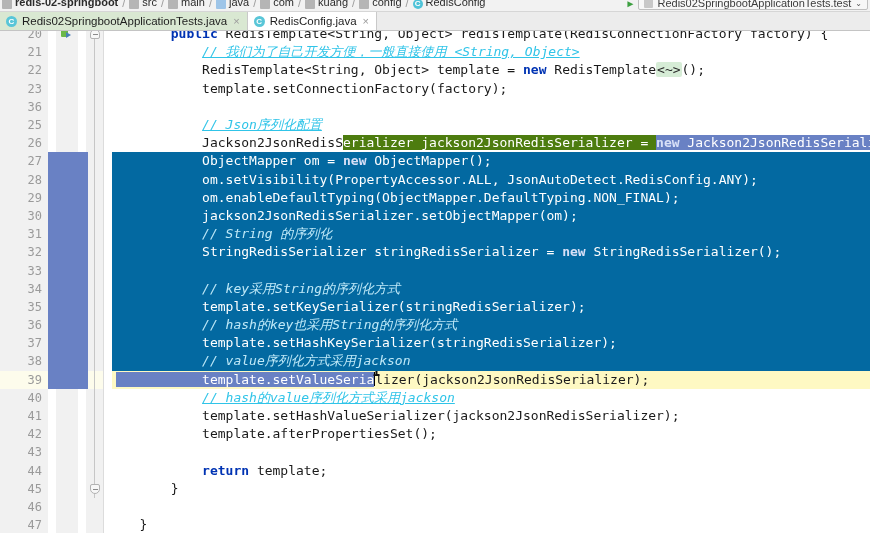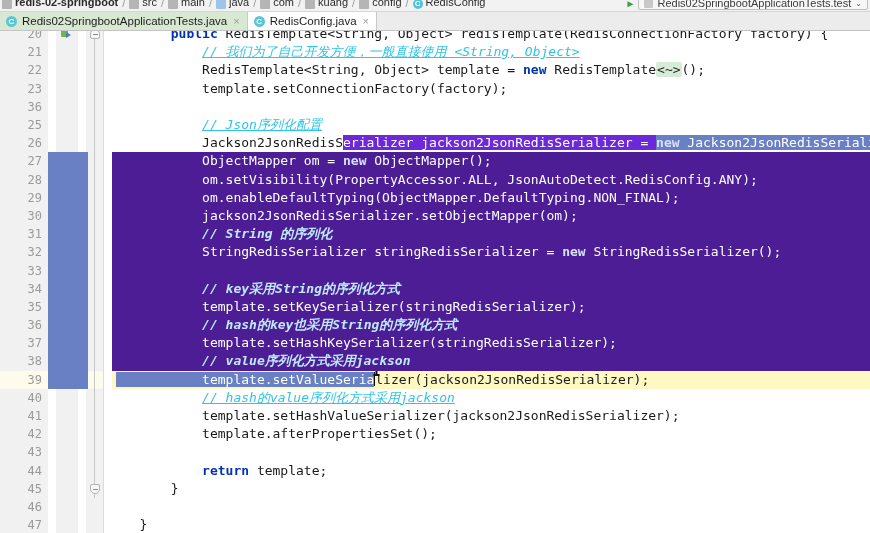--- a/index.html
+++ b/index.html
@@ -165,21 +165,21 @@
     flex: 1;
     position: relative;
     font-family: "DejaVu Sans Mono", monospace;
     font-size: 13px;
     line-height: 18.2px;
     color: #1a1a1a;
     padding-left: 4px;
     overflow: hidden;
   }
   
-  .row.sel .code { background: #4c1d95; }
+  .row.sel .code { background: #0369a1; }
   .row.sel .fold-col,
   .row.sel .icon-col { background: #f1f1f1; }
   .row.curline .code { background: #fef9c3; }
   .row.curline .gutter,
   .row.curline .icon-col,
   .row.curline .fold-col { background: #fdfcec; }
 
   
   .row.sel .gstripe {
     position: absolute; left: 48px; top: 0; bottom: 0;
@@ -187,21 +187,21 @@
   }
   .row.sel .fstripe {
     position: absolute; left: 70px; top: 0; bottom: 0;
     width: 18px; background: #6981c4;
   }
 
   .txt { position: relative; z-index: 3; }
   .kw       { color: #0033b3; font-weight: bold; }
   .kw-sel   { color: #d8e0f7; font-weight: bold; }
   .cmt      { color: #30c4e8; font-style: italic; text-decoration: underline; }
-  .cmt-sel  { color: #bfe9f8; font-style: italic; font-weight: bold; }
+  .cmt-sel  { color: #bfe9f8; font-style: italic; }
   .stat     { }
   .plain    { color: #1a1a1a; }
   .white    { color: #ffffff; }
   .hint {
     background: #d6ecd6; color: #2a2a2a;
     border-radius: 2px; padding: 0 1px;
   }
   .caret {
     display: inline-block; width: 1px; height: 14px;
     background: #000; vertical-align: -2px;
@@ -344,21 +344,21 @@
         </div>
       <div class="code"><span class="txt">&nbsp;&nbsp;&nbsp;&nbsp;&nbsp;&nbsp;&nbsp;&nbsp;&nbsp;&nbsp;&nbsp;<span class="cmt">// Json序列化配置</span></span></div>
     </div>
 
     <div class="row">
       <div class="gutter">26</div>
       <div class="icon-col"></div>
       <div class="fold-col">
           <div class="fold-line"></div>
         </div>
-      <div class="code"><span class="txt">&nbsp;&nbsp;&nbsp;&nbsp;&nbsp;&nbsp;&nbsp;&nbsp;&nbsp;&nbsp;&nbsp;<span class="plain">Jackson2JsonRedisS</span><span class="white" style="background:#6d28d9">erializer jackson2JsonRedisSerializer = </span><span class="kw-sel" style="background:#6981c4">new</span><span class="white" style="background:#6981c4"> Jackson2JsonRedisSerializer</span></span></div>
+      <div class="code"><span class="txt">&nbsp;&nbsp;&nbsp;&nbsp;&nbsp;&nbsp;&nbsp;&nbsp;&nbsp;&nbsp;&nbsp;<span class="plain">Jackson2JsonRedisS</span><span class="white" style="background:#4d7c0f">erializer jackson2JsonRedisSerializer = </span><span class="kw-sel" style="background:#6981c4">new</span><span class="white" style="background:#6981c4"> Jackson2JsonRedisSerializer</span></span></div>
     </div>
 
     <div class="row sel">
       <div class="gutter">27</div>
       <div class="icon-col"></div>
       <div class="fold-col">
           <div class="fold-line"></div>
         </div>
       <div class="gstripe"></div>
       <div class="fstripe"></div>

